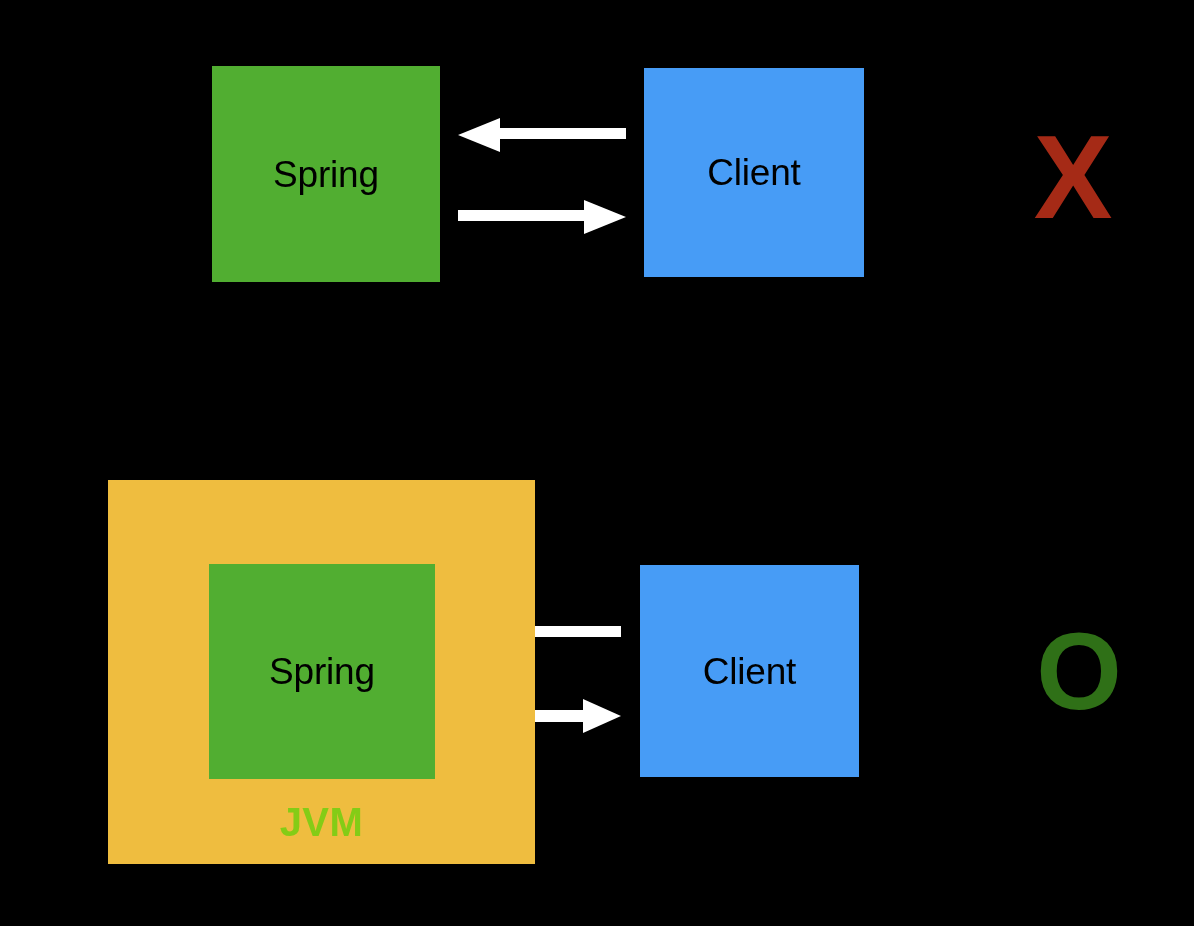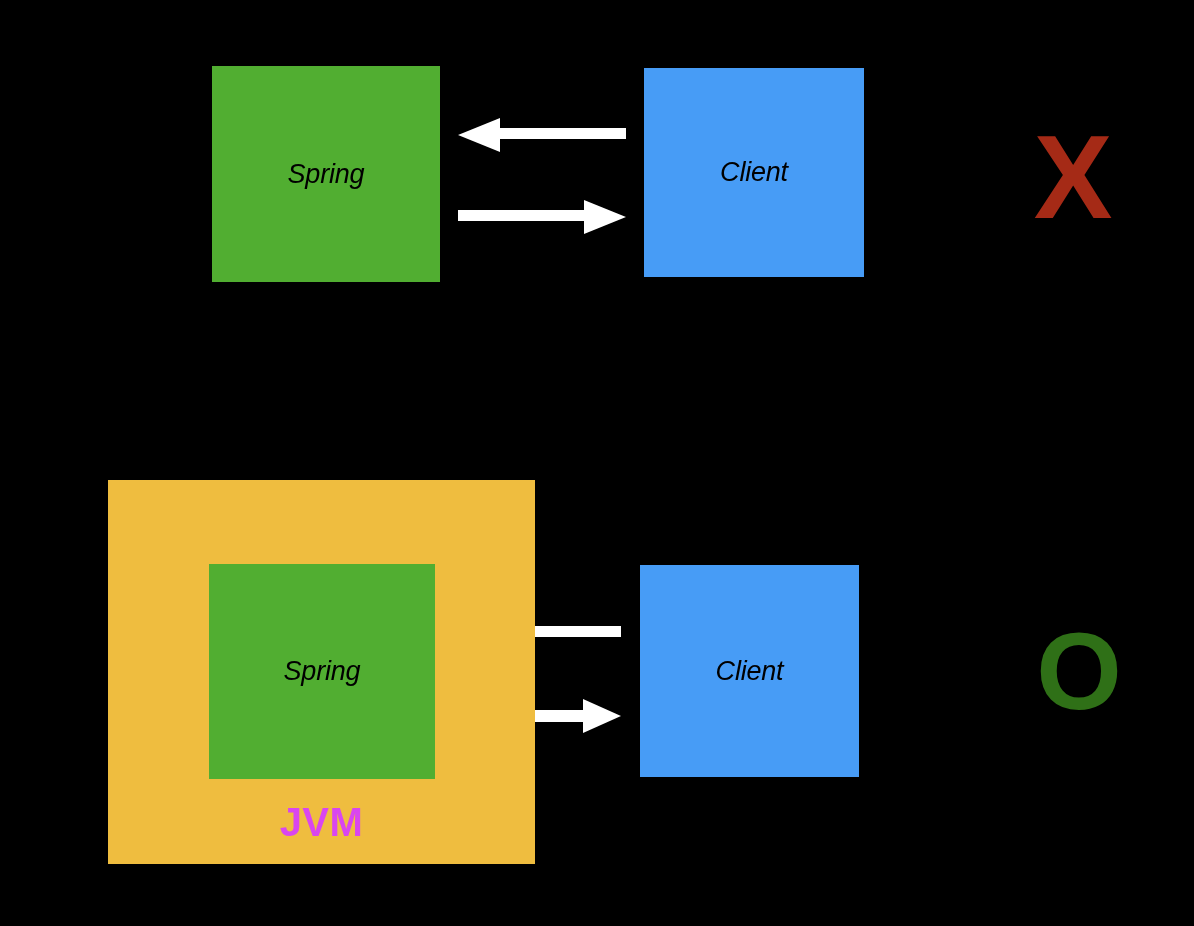--- a/index.html
+++ b/index.html
@@ -20,26 +20,25 @@
   }
   .box {
     position: absolute;
     display: flex;
     align-items: center;
     justify-content: center;
     box-sizing: border-box;
   }
   .box-label {
     color: #000000;
-    font-size: 27px;
+    font-size: 37px;
     font-weight: 400;
     letter-spacing: -0.2px;
     line-height: 1;
     white-space: nowrap;
-    font-style: italic;
   }
   
   #spring-top {
     left: 212px;
     top: 66px;
     width: 228px;
     height: 216px;
     background: #51AE31;
   }
   #client-top {
@@ -71,21 +70,21 @@
     width: 219px;
     height: 212px;
     background: #479CF6;
   }
   #jvm-label {
     position: absolute;
     left: 108px;
     top: 802px;
     width: 427px;
     text-align: center;
-    color: #d946ef;
+    color: #84cc16;
     font-size: 40px;
     font-weight: bold;
     letter-spacing: 0.5px;
     line-height: 1;
   }
   
   .arrow {
     position: absolute;
   }
   .arrow svg {

